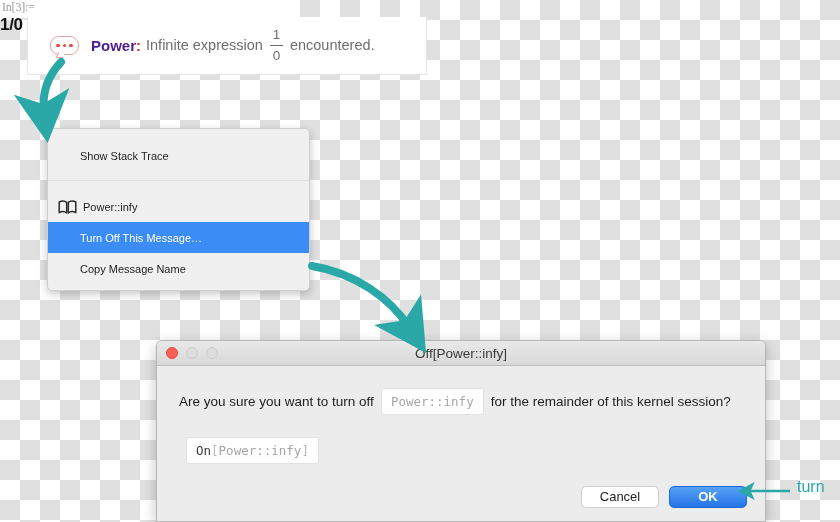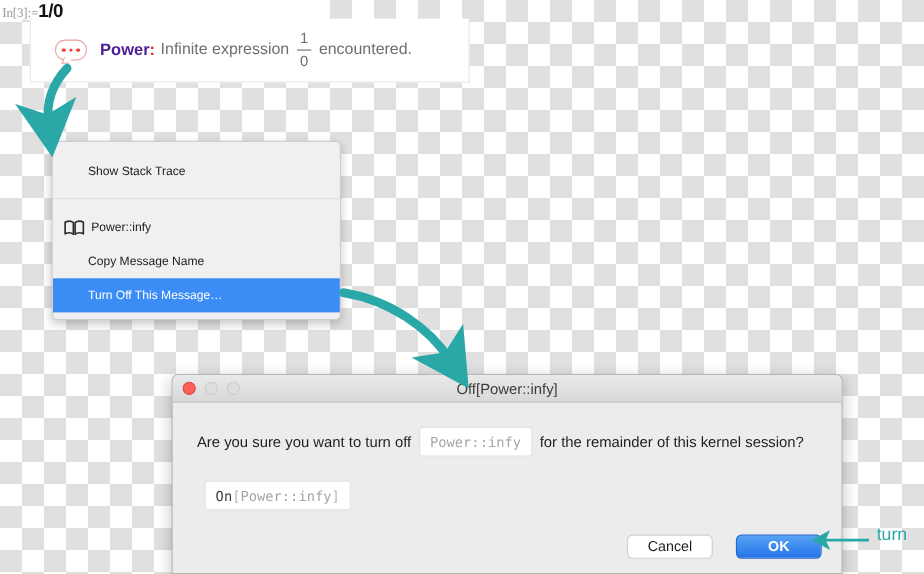--- a/index.html
+++ b/index.html
@@ -30,20 +30,21 @@
   .in-line {
     position: absolute;
     left: 0;
     top: 0;
     width: 300px;
     height: 18px;
     background: #ffffff;
     display: flex;
     align-items: baseline;
     white-space: nowrap;
+    flex-direction: column;
   }
   .in-label {
     font-size: 12px;
     color: #9b9b9b;
     font-family: "Liberation Serif", serif;
     letter-spacing: -0.2px;
     padding-left: 2px;
   }
   .in-expr {
     font-size: 17px;
@@ -249,21 +250,21 @@
     font-size: 12.5px;
     color: #a6a6a6;
   }
   .code-box .dark { color: #3d3d3d; }
   .code-box .brk  { color: #b9b9b9; }
   .dlg-buttons {
     position: absolute;
     right: 18px;
     bottom: 13px;
     display: flex;
-    gap: 21px;
+    gap: 10px;
     align-items: flex-start;
   }
   .btn {
     font-size: 13px;
     border-radius: 5px;
     box-sizing: border-box;
     text-align: center;
     line-height: 20px;
     height: 22px;
     min-width: 78px;
@@ -334,25 +335,25 @@
     <div class="ctx-sep"></div>
     <div class="ctx-item with-icon">
       <span class="book-icon">
         <svg width="19" height="15" viewBox="0 0 19 15">
           <path d="M1.2 2.0 C4.0 0.6 7.0 1.0 8.7 2.4 L8.7 13.0 C7.0 11.6 4.0 11.2 1.2 12.6 Z" fill="none" stroke="#2b2b2b" stroke-width="1.5" stroke-linejoin="round"></path>
           <path d="M17.8 2.0 C15.0 0.6 12.0 1.0 10.3 2.4 L10.3 13.0 C12.0 11.6 15.0 11.2 17.8 12.6 Z" fill="none" stroke="#2b2b2b" stroke-width="1.5" stroke-linejoin="round"></path>
         </svg>
       </span>
       <span>Power::infy</span>
     </div>
+    <div class="ctx-item highlight">
+      <span>Turn Off This Message…</span>
+    </div>
     <div class="ctx-item">
       <span>Copy Message Name</span>
-    </div>
-    <div class="ctx-item highlight">
-      <span>Turn Off This Message…</span>
     </div>
   </div>
 
   <div class="dialog">
     <div class="dlg-titlebar">
       <div class="traffic">
         <span class="tl close"></span>
         <span class="tl min"></span>
         <span class="tl zoom"></span>
       </div>

